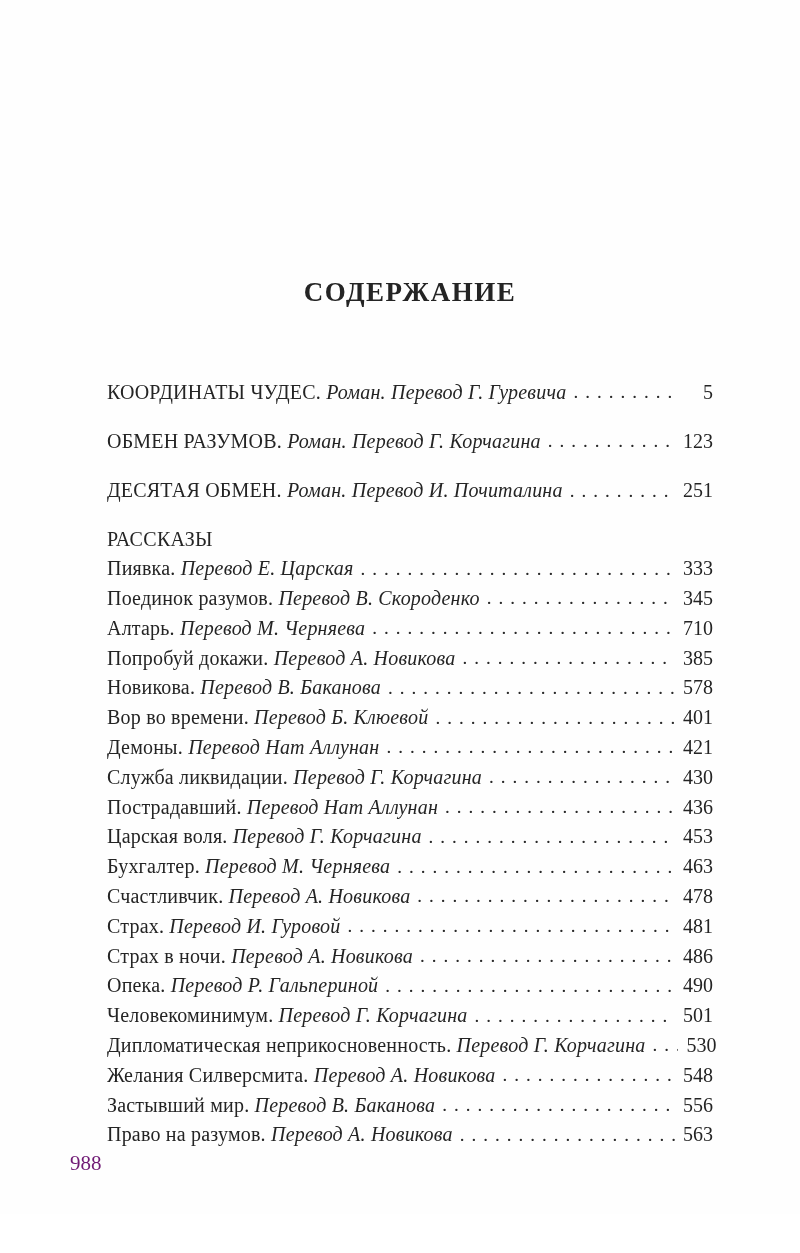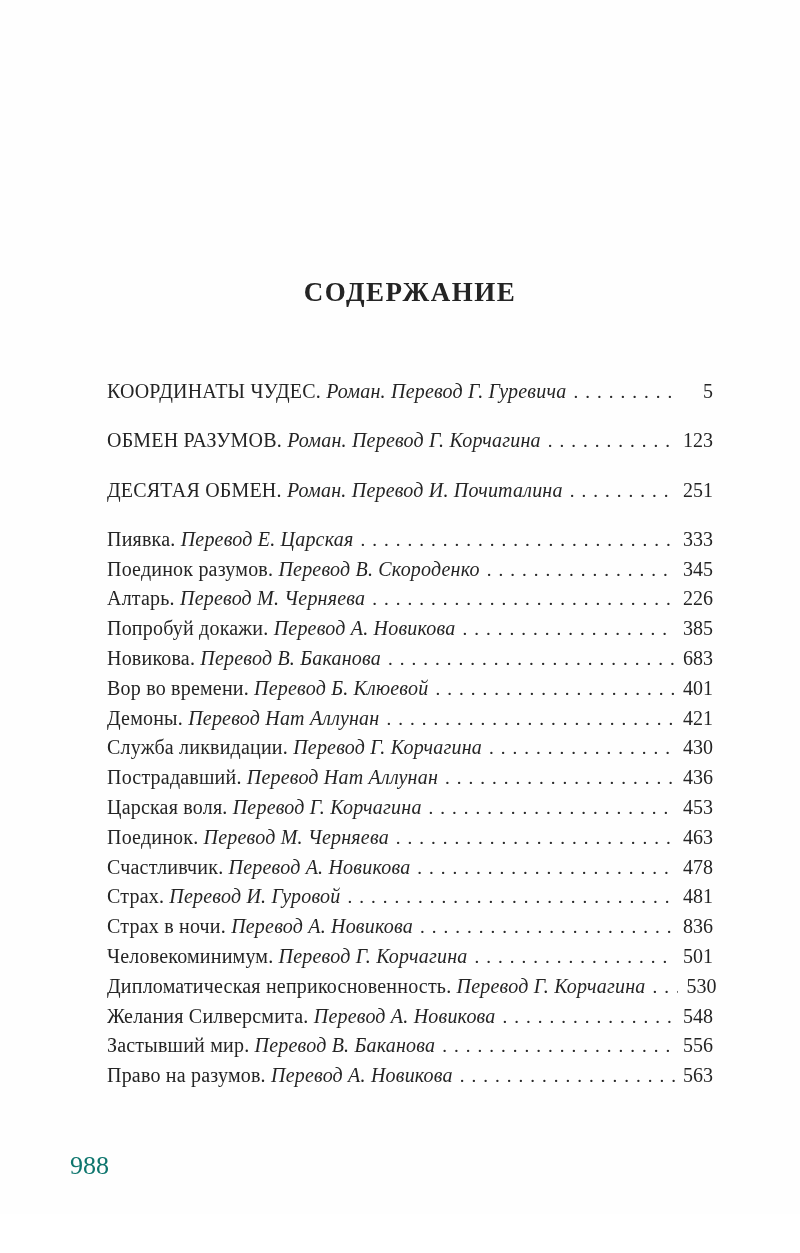--- a/index.html
+++ b/index.html
@@ -29,21 +29,21 @@
     line-height: 1.1;
   }
   .toc {
     position: absolute;
     top: 377px;
     left: 107px;
     width: 606px;
   }
   .row {
     display: flex;
-    align-items: flex-start;
+    align-items: center;
     font-size: 20px;
     line-height: 28.8px;
   }
   .novel-row { margin-bottom: 19.5px; }
   .section-header {
     margin-top: 17px;
     font-size: 20px;
     line-height: 28.8px;
     font-weight: normal;
     letter-spacing: 0.3px;
@@ -67,22 +67,22 @@
   .pg {
     min-width: 38px;
     text-align: right;
     white-space: nowrap;
     padding-left: 2px;
   }
   .folio {
     position: absolute;
     left: 70px;
     top: 1151px;
-    font-size: 26px;
-    color: #0f766e;
+    font-size: 21px;
+    color: #701a75;
   }
 </style>
 </head>
 <body>
 
 <div class="page">
 
   <h1 class="title">СОДЕРЖАНИЕ</h1>
 
   <div class="toc">
@@ -98,49 +98,50 @@
     <span class="dots"></span>
     <span class="pg">123</span>
   </div>
 
   <div class="row novel-row">
     <span class="label"><span class="t">ДЕСЯТАЯ ОБМЕН.</span> <span class="i">Роман. Перевод И. Почиталина</span></span>
     <span class="dots"></span>
     <span class="pg">251</span>
   </div>
 </div>
+    <div class="section-header">РАССКАЗЫ</div>
     <div id="stories">
   <div class="row story-row">
     <span class="label"><span class="t">Пиявка.</span> <span class="i">Перевод Е. Царская</span></span>
     <span class="dots"></span>
     <span class="pg">333</span>
   </div>
 
   <div class="row story-row">
     <span class="label"><span class="t">Поединок разумов.</span> <span class="i">Перевод В. Скороденко</span></span>
     <span class="dots"></span>
     <span class="pg">345</span>
   </div>
 
   <div class="row story-row">
     <span class="label"><span class="t">Алтарь.</span> <span class="i">Перевод М. Черняева</span></span>
     <span class="dots"></span>
-    <span class="pg">226</span>
+    <span class="pg">710</span>
   </div>
 
   <div class="row story-row">
     <span class="label"><span class="t">Попробуй докажи.</span> <span class="i">Перевод А. Новикова</span></span>
     <span class="dots"></span>
     <span class="pg">385</span>
   </div>
 
   <div class="row story-row">
     <span class="label"><span class="t">Новикова.</span> <span class="i">Перевод В. Баканова</span></span>
     <span class="dots"></span>
-    <span class="pg">683</span>
+    <span class="pg">578</span>
   </div>
 
   <div class="row story-row">
     <span class="label"><span class="t">Вор во времени.</span> <span class="i">Перевод Б. Клюевой</span></span>
     <span class="dots"></span>
     <span class="pg">401</span>
   </div>
 
   <div class="row story-row">
     <span class="label"><span class="t">Демоны.</span> <span class="i">Перевод Нат Аллунан</span></span>
@@ -160,43 +161,48 @@
     <span class="pg">436</span>
   </div>
 
   <div class="row story-row">
     <span class="label"><span class="t">Царская воля.</span> <span class="i">Перевод Г. Корчагина</span></span>
     <span class="dots"></span>
     <span class="pg">453</span>
   </div>
 
   <div class="row story-row">
-    <span class="label"><span class="t">Поединок.</span> <span class="i">Перевод М. Черняева</span></span>
+    <span class="label"><span class="t">Бухгалтер.</span> <span class="i">Перевод М. Черняева</span></span>
     <span class="dots"></span>
     <span class="pg">463</span>
   </div>
 
   <div class="row story-row">
     <span class="label"><span class="t">Счастливчик.</span> <span class="i">Перевод А. Новикова</span></span>
     <span class="dots"></span>
     <span class="pg">478</span>
   </div>
 
   <div class="row story-row">
     <span class="label"><span class="t">Страх.</span> <span class="i">Перевод И. Гуровой</span></span>
     <span class="dots"></span>
     <span class="pg">481</span>
   </div>
 
   <div class="row story-row">
     <span class="label"><span class="t">Страх в ночи.</span> <span class="i">Перевод А. Новикова</span></span>
     <span class="dots"></span>
-    <span class="pg">836</span>
-  </div>
-
+    <span class="pg">486</span>
+  </div>
+
+  <div class="row story-row">
+    <span class="label"><span class="t">Опека.</span> <span class="i">Перевод Р. Гальпериной</span></span>
+    <span class="dots"></span>
+    <span class="pg">490</span>
+  </div>
 
   <div class="row story-row">
     <span class="label"><span class="t">Человекоминимум.</span> <span class="i">Перевод Г. Корчагина</span></span>
     <span class="dots"></span>
     <span class="pg">501</span>
   </div>
 
   <div class="row story-row">
     <span class="label"><span class="t">Дипломатическая неприкосновенность.</span> <span class="i">Перевод Г. Корчагина</span></span>
     <span class="dots"></span>

